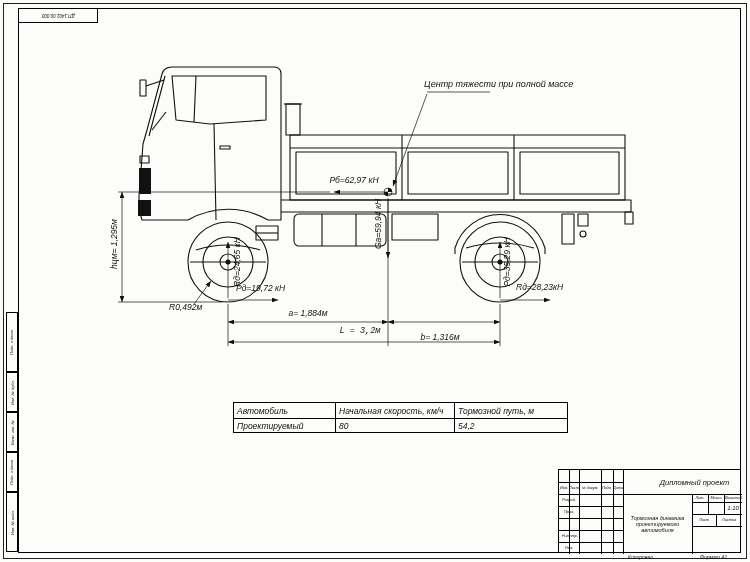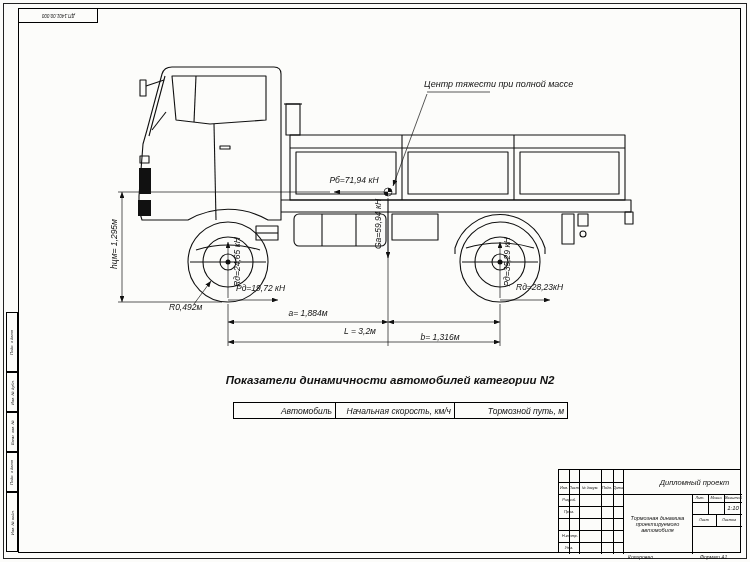--- a/index.html
+++ b/index.html
@@ -15,21 +15,21 @@
         display:flex;align-items:center;justify-content:center;}
   .mbox span{display:block;transform:rotate(-90deg);font-size:4px;white-space:nowrap;}
   .truck-svg{position:absolute;left:110px;top:52px;width:530px;height:305px;}
   .lbl{position:absolute;font-size:8.5px;white-space:nowrap;color:#111;}
   .rot{display:block;width:70px;text-align:center;transform:rotate(-90deg);}
   .ctr{text-align:center;display:block;}
   .cg-lbl{font-size:9px;}
   .tbl-title{position:absolute;left:190px;top:374px;width:400px;text-align:center;
              font-size:11.5px;font-weight:bold;}
   table.dyn{position:absolute;left:233px;top:402px;border-collapse:collapse;font-size:8.5px;font-style:italic;}
-  table.dyn th,table.dyn td{border:1px solid #000;text-align:right;padding:0 3px;height:13px;font-weight:normal;}
+  table.dyn th,table.dyn td{border:1px solid #000;text-align:left;padding:0 3px;height:13px;font-weight:normal;}
   table.dyn th{height:15px;}
   .c1{width:95px}.c2{width:112px}.c3{width:106px}
   .tb{position:absolute;left:558px;top:469px;width:183px;height:84px;border:1.5px solid #000;box-sizing:border-box;background:#fcfcfa;}
   .tb .vl{position:absolute;width:1px;background:#000;}
   .tb .hl{position:absolute;height:1px;background:#000;}
   .tb .cell{position:absolute;display:flex;align-items:center;justify-content:center;white-space:nowrap;overflow:hidden;}
   .fz35{font-size:3.8px}.fz55{font-size:5.5px}.fz75{font-size:7.5px}.fz6{font-size:6px}
   .footer-txt{position:absolute;font-size:5px;}
 </style>
 </head>
@@ -142,39 +142,43 @@
       <path d="M 8,250 L 112,250"></path>
 
       <path d="M 118,270 L 278,270" marker-start="url(#ah)" marker-end="url(#ah)"></path>
       <path d="M 278,270 L 390,270" marker-start="url(#ah)" marker-end="url(#ah)"></path>
       <path d="M 118,290 L 390,290" marker-start="url(#ah)" marker-end="url(#ah)"></path>
       <path d="M 12,140 L 12,250" marker-start="url(#ah)" marker-end="url(#ah)"></path>
     </g>
   </svg>
 
   <span class="lbl cg-lbl" style="left:424px;top:79px;">Центр тяжести при полной массе</span>
-  <span class="lbl ctr" style="left:318px;top:175px;width:72px;">Pб=71,94 кН</span>
+  <span class="lbl ctr" style="left:318px;top:175px;width:72px;">Pб=62,97 кН</span>
   <span class="lbl rot" style="left:343px;top:219px;">Gа=59,94 кН</span>
   <span class="lbl rot" style="left:202px;top:257px;">Rд=24,65 кН</span>
   <span class="lbl" style="left:236px;top:283px;">Pд=19,72 кН</span>
   <span class="lbl rot" style="left:472px;top:257px;">Pд=35,29 кН</span>
   <span class="lbl" style="left:516px;top:282px;">Rд=28,23кН</span>
   <span class="lbl" style="left:142px;top:302px;margin-left:27px;">R0,492м</span>
   <span class="lbl ctr" style="left:270px;top:308px;width:76px;">a= 1,884м</span>
   <span class="lbl ctr" style="left:406px;top:308px;width:68px;margin-top:24px;">b= 1,316м</span>
-  <span class="lbl ctr" style="left:328px;top:326px;width:64px;">L = 3,2м</span>
+  <span class="lbl ctr" style="left:328px;top:326px;width:64px;font-family:Liberation Mono, monospace;">L = 3,2м</span>
   <span class="lbl rot" style="left:79px;top:239px;">hцм= 1,295м</span>
 
-  <div class="tbl-title">Показатели динамичности автомобилей категории N2</div>
   <table class="dyn">
     <tbody>
         <tr>
       <th class="c1">Автомобиль</th>
       <th class="c2">Начальная скорость, км/ч</th>
       <th class="c3">Тормозной путь, м</th>
+    </tr>
+    <tr>
+      <td>Проектируемый</td>
+      <td>80</td>
+      <td>54,2</td>
     </tr>
   </tbody>
     </table>
 
   <div class="tb">
     <div class="vl" style="left:64px;top:0;height:84px;"></div>
     <div class="vl" style="left:10px;top:0;height:84px;"></div>
     <div class="vl" style="left:20px;top:0;height:84px;"></div>
     <div class="vl" style="left:42px;top:0;height:84px;"></div>
     <div class="vl" style="left:54px;top:0;height:84px;"></div>

